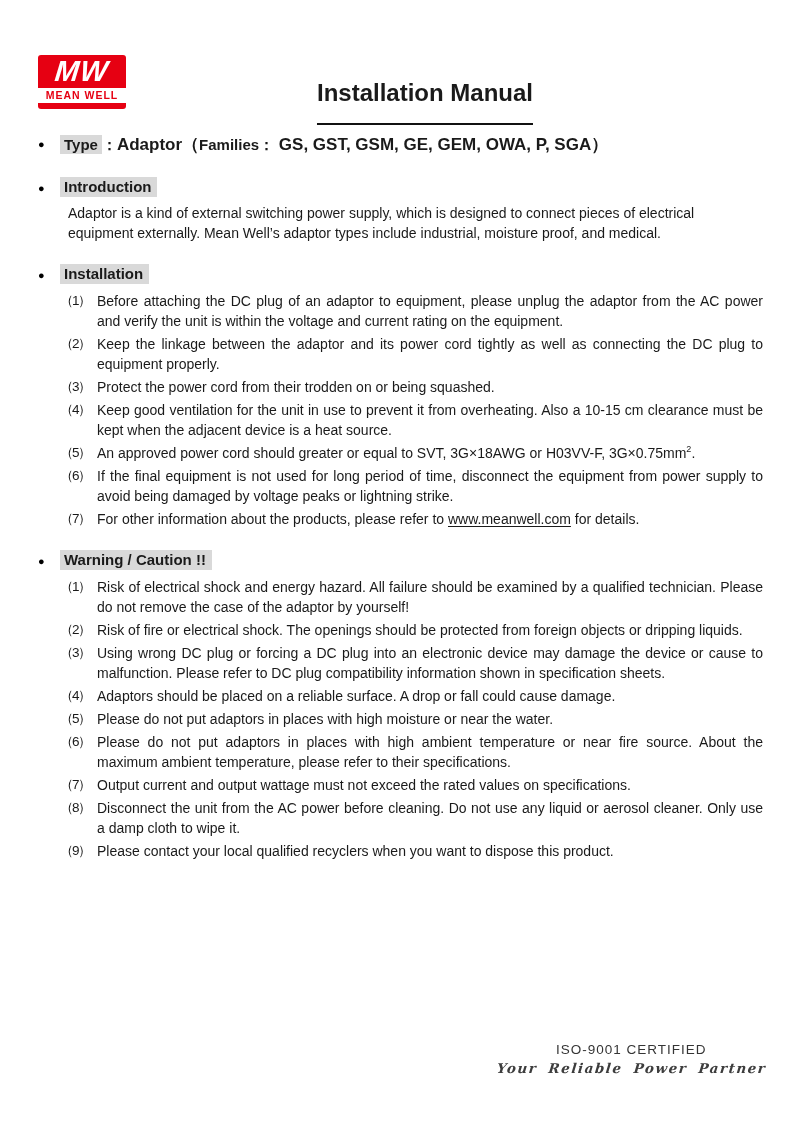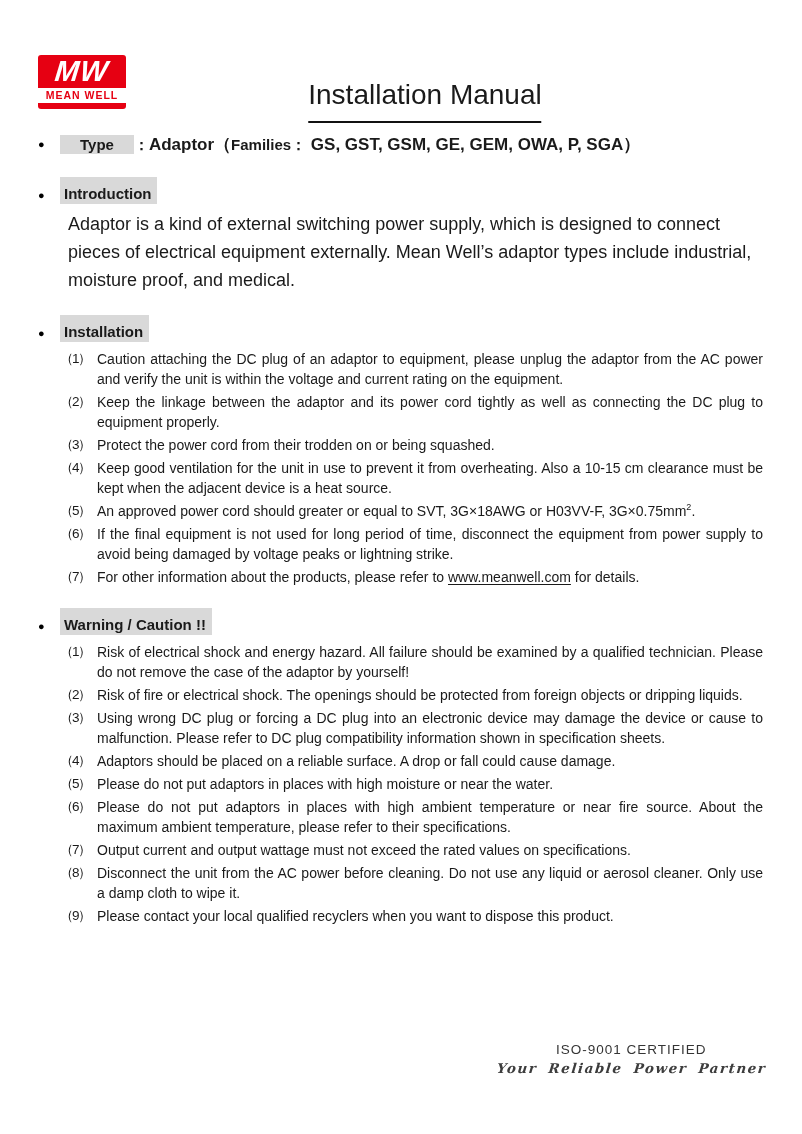--- a/index.html
+++ b/index.html
@@ -26,39 +26,39 @@
   }
   .logo-band{
     width:94px;height:15px;background:#fff;border-radius:0;
     display:flex;align-items:center;justify-content:center;margin-top:0px;
   }
   .logo-brand{
     color:var(--red);font-weight:700;font-size:10.5px;letter-spacing:1px;line-height:1;
   }
   .title{
     position:absolute;top:79px;left:calc(50% + 24px);transform:translateX(-50%);
-    font-size:28px;font-weight:400;white-space:nowrap;
-    border-bottom:2.5px solid #111;padding-bottom:10px;
+    font-size:24px;font-weight:700;white-space:nowrap;
+    border-bottom:2.5px solid #111;padding-bottom:16px;
   }
   
   .content{padding:133px 39px 0 38px;}
   .bullet{
     display:inline-block;width:22px;font-size:11px;vertical-align:2px;color:#000;
   }
   .type-line{font-weight:700;white-space:nowrap;}
-  .type-line .tp-hl{background:var(--hl);font-size:15px;padding:1px 20px;text-align:right;}
+  .type-line .tp-hl{background:var(--hl);font-size:15px;padding:1px 4px;text-align:right;}
   .type-line .tp-lg{font-size:17px;}
   .type-line .tp-md{font-size:15px;}
   .section{margin-top:21px;}
   .sec-head{display:flex;align-items:baseline;}
   .sec-title{
-    font-size:15px;font-weight:700;background:var(--hl);padding:8px 6px 2px 4px;
+    font-size:15px;font-weight:700;background:var(--hl);padding:1px 6px 2px 4px;
   }
   .sec-para{
-    margin:6px 0 0 30px;font-size:18px;line-height:28px;
+    margin:6px 0 0 30px;font-size:14px;line-height:20px;
   }
   .sec-items{margin:7px 0 0 22px;}
   .item{display:flex;margin-bottom:3px;}
   .item .num{
     flex:0 0 37px;font-size:13.5px;line-height:20px;letter-spacing:-1.5px;
     white-space:nowrap;
   }
   .item .txt{
     flex:1;font-size:14px;line-height:20px;text-align:justify;
   }
@@ -108,21 +108,21 @@
 
   <div class="section">
     <div class="sec-head">
       <span class="bullet">●</span>
       <span class="sec-title">Installation</span>
     </div>
 
     <div class="sec-items">
             <div class="item">
               <span class="num">（1）</span>
-              <span class="txt"><span>Caution attaching the DC plug of an adaptor to equipment, please unplug the adaptor from the AC power and verify the unit is within the voltage and current rating on the equipment.</span></span>
+              <span class="txt"><span>Before attaching the DC plug of an adaptor to equipment, please unplug the adaptor from the AC power and verify the unit is within the voltage and current rating on the equipment.</span></span>
             </div>
             <div class="item">
               <span class="num">（2）</span>
               <span class="txt"><span>Keep the linkage between the adaptor and its power cord tightly as well as connecting the DC plug to equipment properly.</span></span>
             </div>
             <div class="item">
               <span class="num">（3）</span>
               <span class="txt"><span>Protect the power cord from their trodden on or being squashed.</span></span>
             </div>
             <div class="item">

